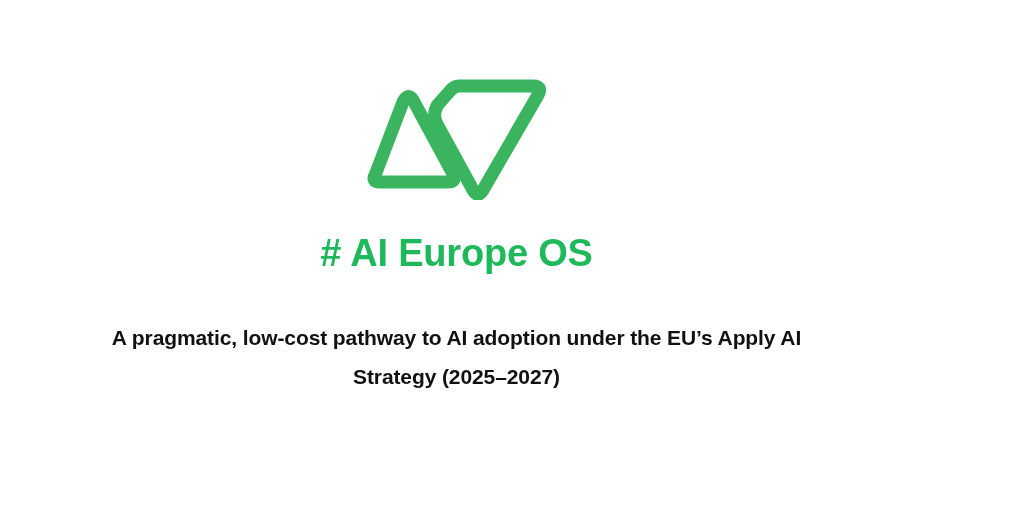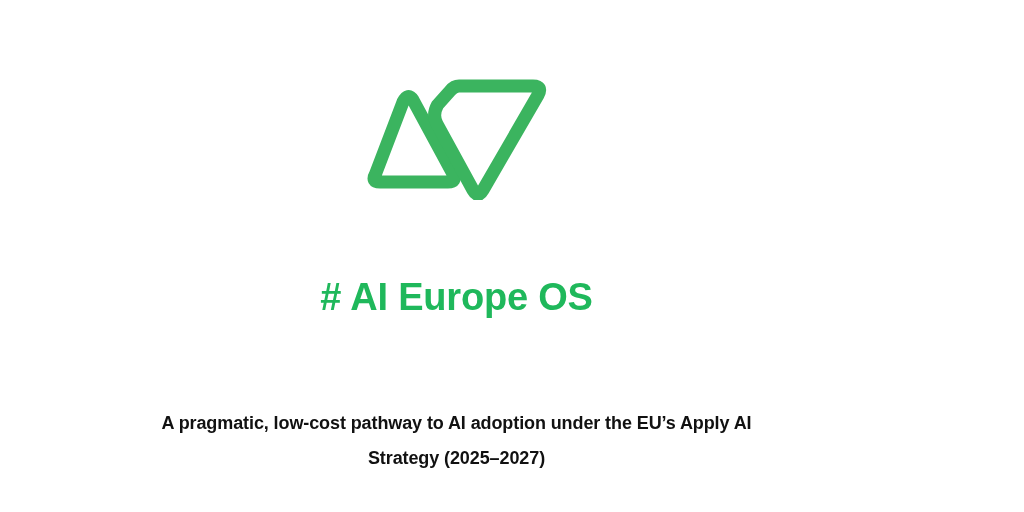--- a/index.html
+++ b/index.html
@@ -16,21 +16,20 @@
   }
 
   .slide {
     position: relative;
     width: 913px;
     height: 512px;
     background: #ffffff;
     display: flex;
     flex-direction: column;
     align-items: center;
-    gap: 44px;
   }
 
   
   .logo-wrap {
     margin-top: 78px;
     width: 180px;
     height: 122px;
     display: flex;
     align-items: center;
     justify-content: center;
@@ -50,21 +49,21 @@
     letter-spacing: -0.2px;
     text-align: center;
     white-space: nowrap;
   }
 
   
   .subtitle {
     margin-top: 24px;
     width: 780px;
     text-align: center;
-    font-size: 18px;
+    font-size: 21px;
     font-weight: 700;
     line-height: 1.42;
     letter-spacing: -0.1px;
     color: #111111;
   }
   .subtitle .line {
     display: block;
   }
   .subtitle .line + .line {
     margin-top: 9px;

